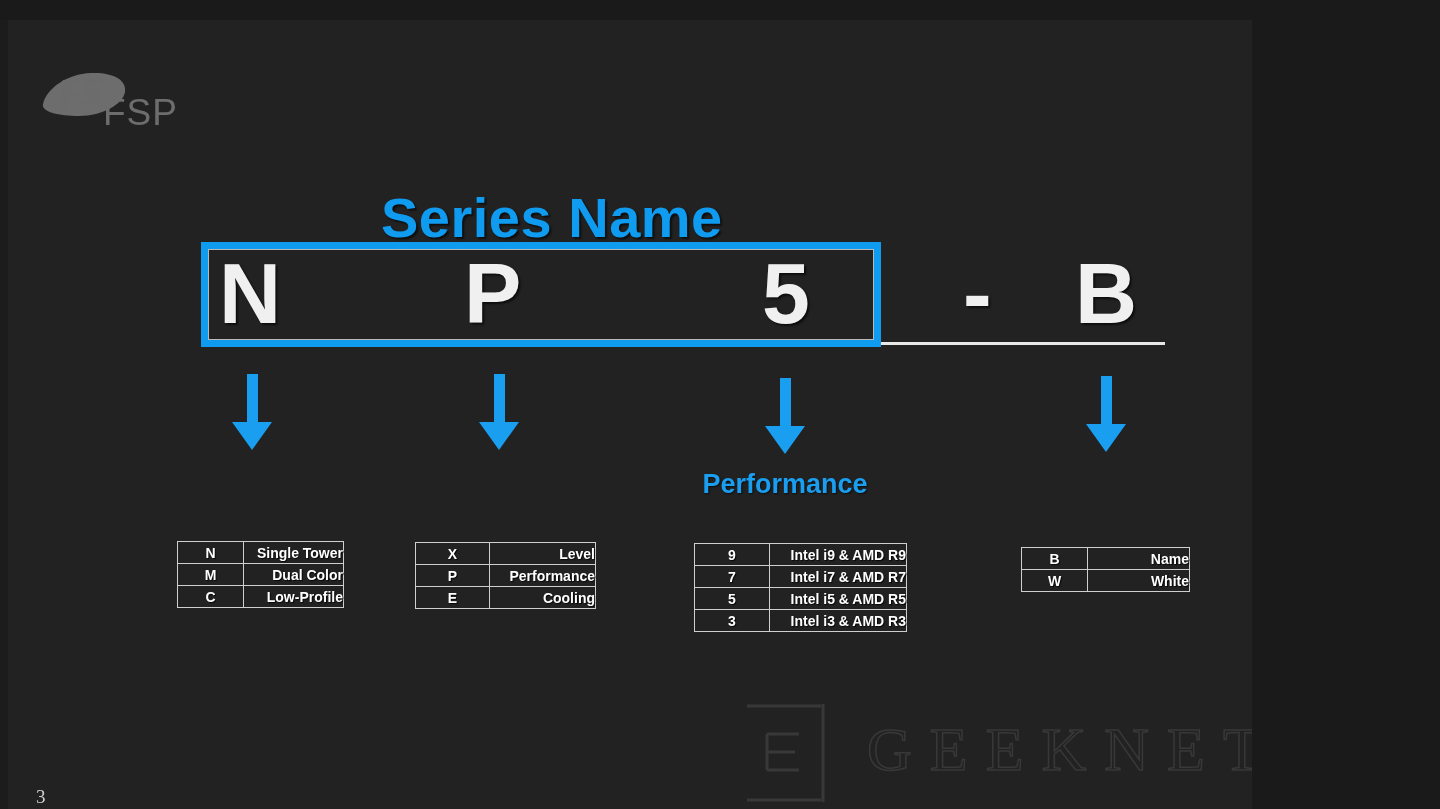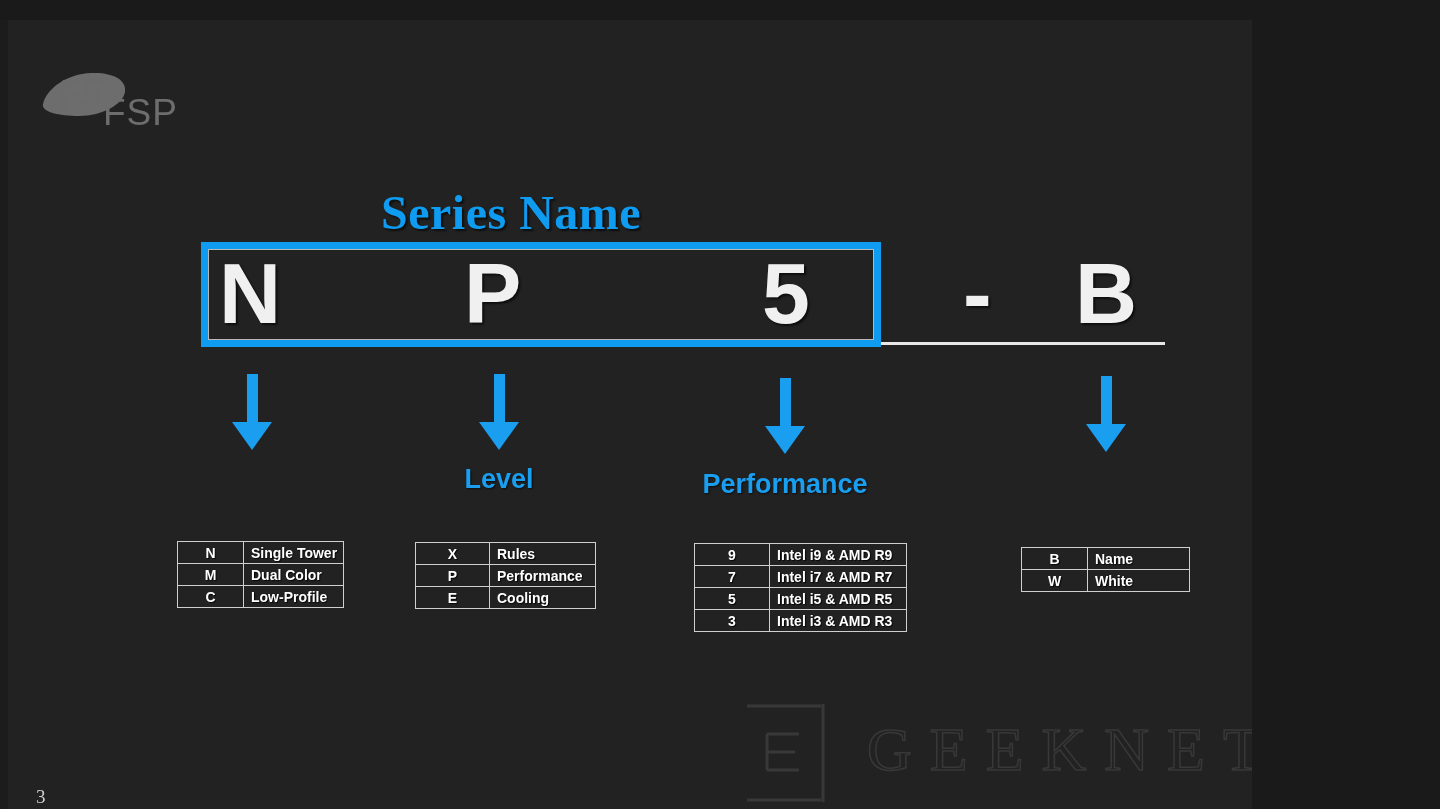--- a/index.html
+++ b/index.html
@@ -56,27 +56,26 @@
     letter-spacing: 0.3px;
     text-shadow: 2px 2px 2px rgba(0,0,0,0.75);
     white-space: nowrap;
   }
 
   
   #series-name {
     position: absolute;
     left: 381px;
     top: 165px;
-    font-size: 48px;
+    font-size: 56px;
     font-weight: bold;
     color: #0f9bf0;
     letter-spacing: 0.5px;
     text-shadow: 2px 2px 2px rgba(0,0,0,0.6);
     white-space: nowrap;
-    font-family: Liberation Serif, serif;
   }
 
   
   #code-box {
     position: absolute;
     left: 201px;
     top: 222px;
     width: 680px;
     height: 105px;
     border: 7px solid #0f9bf0;
@@ -166,21 +165,21 @@
     font-size: 14px;
     font-weight: bold;
     height: 21px;
     padding: 0;
     text-shadow: 1px 1px 1px rgba(0,0,0,0.8);
   }
   .legend-table td.code {
     text-align: center;
   }
   .legend-table td.desc {
-    text-align: left;
+    text-align: right;
     padding-left: 7px;
   }
 
   
   #watermark {
     position: absolute;
     left: 737px;
     top: 676px;
     width: 670px;
     height: 118px;
@@ -251,24 +250,20 @@
   </div>
   <div class="arrow" style="left:765px; top:358px; height:76px;">
     <div class="shaft" style="height:48px;"></div>
     <div class="head" style="top:48px;"></div>
   </div>
   <div class="arrow" style="left:1086px; top:356px; height:76px;">
     <div class="shaft" style="height:48px;"></div>
     <div class="head" style="top:48px;"></div>
   </div>
 
-  <div class="group-label" style="left:419px; top:443px; width:160px;">
-    <span class="main">Level</span>
-    <span class="sub"></span>
-  </div>
   <div class="group-label" style="left:665px; top:448px; width:240px;">
     <span class="main">Performance</span>
     <span class="sub"></span>
   </div>
 
   <table class="legend-table" style="left:177px; top:521px; width:166px;">
     <colgroup>
         <col style="width:66px">
         <col style="width:100px">
       </colgroup>
@@ -289,21 +284,21 @@
   </table>
 
   <table class="legend-table" style="left:415px; top:522px; width:180px;">
     <colgroup>
         <col style="width:74px">
         <col style="width:106px">
       </colgroup>
     <tbody>
       <tr>
         <td class="code">X</td>
-        <td class="desc">Rules</td>
+        <td class="desc">Level</td>
       </tr>
       <tr>
         <td class="code">P</td>
         <td class="desc">Performance</td>
       </tr>
       <tr>
         <td class="code">E</td>
         <td class="desc">Cooling</td>
       </tr>
     </tbody>

